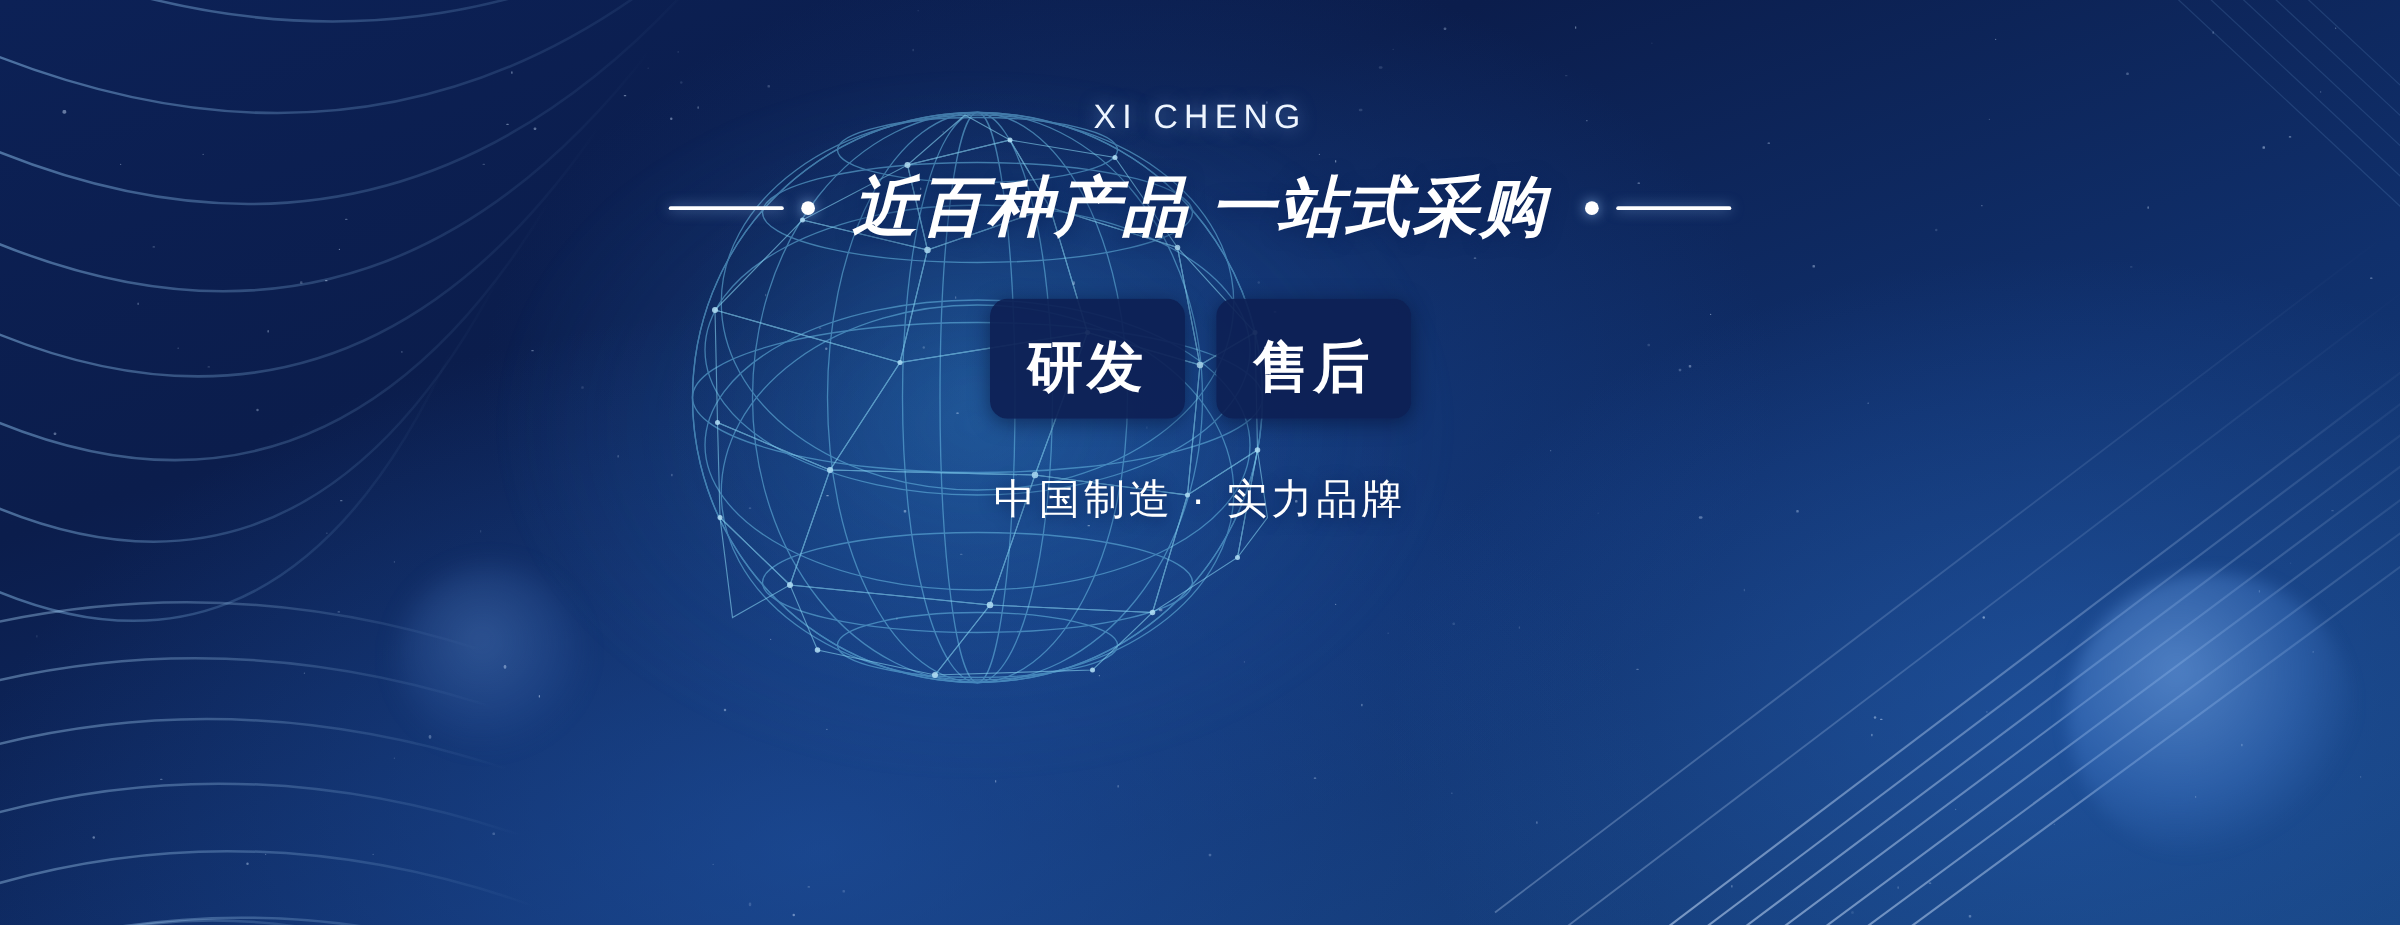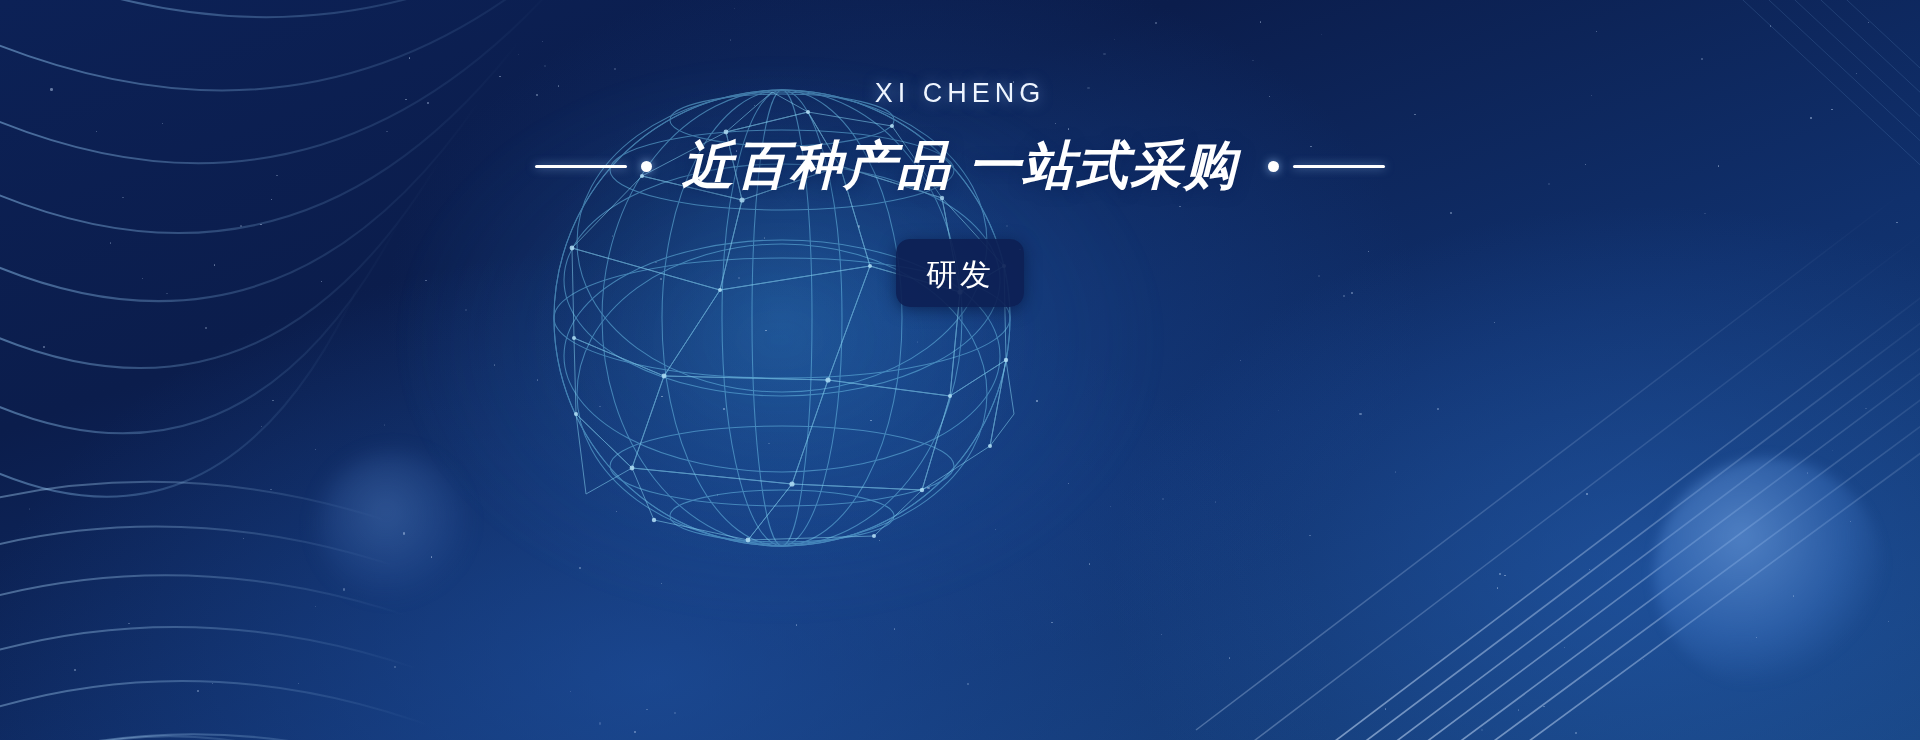--- a/index.html
+++ b/index.html
@@ -145,24 +145,24 @@
 
   .pills {
     display: flex;
     gap: 25px;
     margin-top: 38px;
   }
   .pill {
     background: #112croak;
     background: rgba(13,31,84,.92);
     border-radius: 14px;
-    padding: 17px 30px 13px;
+    padding: 28px 30px 13px;
     color: #ffffff;
-    font-size: 31px;
-    font-weight: 400;
+    font-size: 45px;
+    font-weight: 700;
     letter-spacing: 3px;
     line-height: 1.22;
     box-shadow: 0 3px 16px rgba(4,15,50,.55);
     white-space: nowrap;
   }
 
   .footnote {
     margin-top: 42px;
     color: #ffffff;
     font-size: 33px;
@@ -497,17 +497,21 @@
       <span class="deco deco-right">
         <span class="deco-dot"></span>
         <span class="deco-line"></span>
       </span>
     </div>
 
 
 
     <div class="pills" id="pill-row">
         <div class="pill">研发</div>
+        <div class="pill">售后</div>
       </div>
 
+    <div class="footnote">
+      <span>中国制造</span><span class="sep">·</span><span>实力品牌</span>
+    </div>
 
   </div>
 </div>
 
 </body></html>

